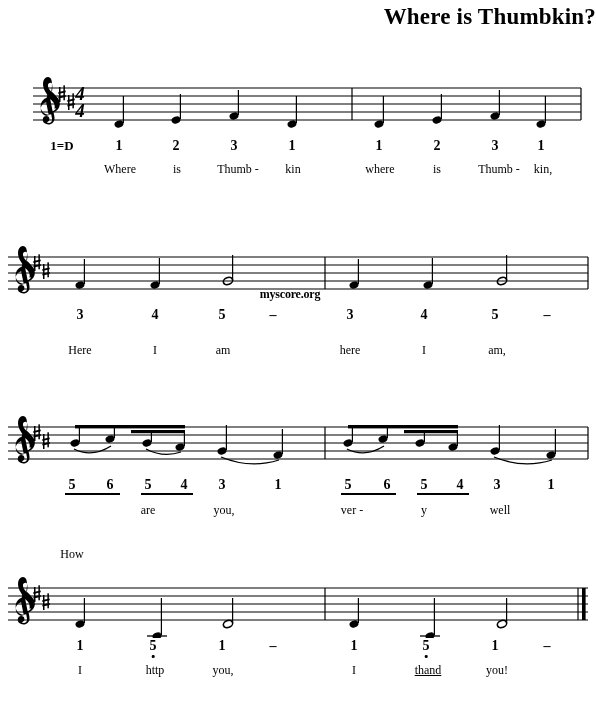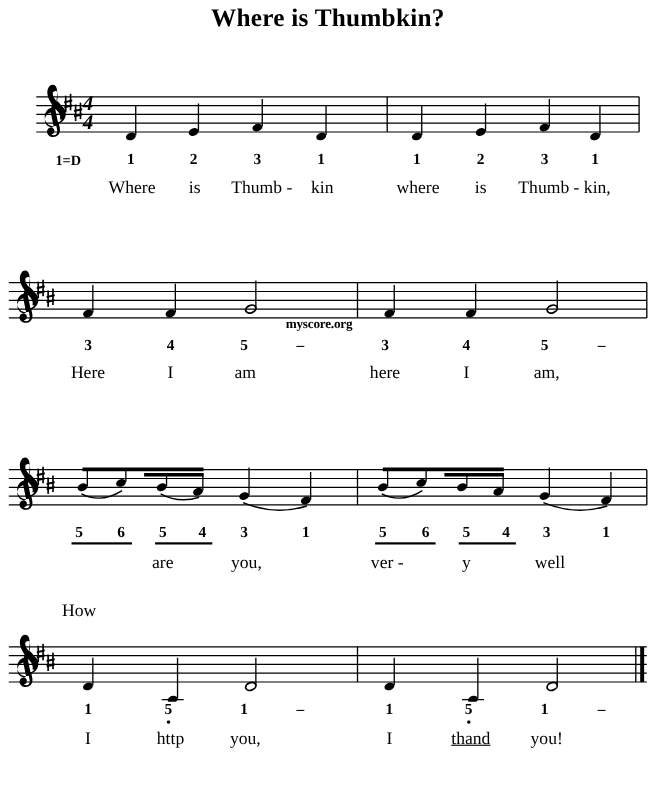--- a/index.html
+++ b/index.html
@@ -19,21 +19,21 @@
     position: absolute;
     top: 0; left: 0;
     width: 596px;
     height: 723px;
   }
   .title {
     position: absolute;
     top: 4px;
     left: 0;
     width: 596px;
-    text-align: center;
+    text-align: right;
     font-size: 23px;
     font-weight: bold;
     letter-spacing: 0.2px;
   }
   .subtitle {
     position: absolute;
     top: 48px;
     left: 0;
     width: 596px;
     text-align: center;
@@ -64,21 +64,21 @@
   .num {
     font-size: 14px;
     font-weight: bold;
     font-family: "Liberation Serif", "DejaVu Serif", serif;
   }
   .keysig {
     font-size: 13px;
     font-weight: bold;
   }
   .lyric {
-    font-size: 16px;
+    font-size: 12px;
     font-weight: normal;
   }
   .underline-beam {
     position: absolute;
     height: 1.6px;
     background: #000;
   }
   .octdot {
     position: absolute;
     width: 2.6px;
@@ -266,21 +266,21 @@
       <span class="cell num" style="left:80px;">3</span>
       <span class="cell num" style="left:155px;">4</span>
       <span class="cell num" style="left:222px;">5</span>
       <span class="cell num" style="left:273px;">–</span>
       <span class="cell num" style="left:350px;">3</span>
       <span class="cell num" style="left:424px;">4</span>
       <span class="cell num" style="left:495px;">5</span>
       <span class="cell num" style="left:547px;">–</span>
     </div>
 
-    <div class="lyricrow" style="top:88px;padding-left:28px;">
+    <div class="lyricrow" style="top:100px;padding-left:28px;">
       <span class="cell lyric" style="left:80px;">Here</span>
       <span class="cell lyric" style="left:155px;">I</span>
       <span class="cell lyric" style="left:223px;">am</span>
       <span class="cell lyric" style="left:350px;">here</span>
       <span class="cell lyric" style="left:424px;">I</span>
       <span class="cell lyric" style="left:497px;">am,</span>
     </div>
   </div>
 
   <div class="system" style="top:405px;">

